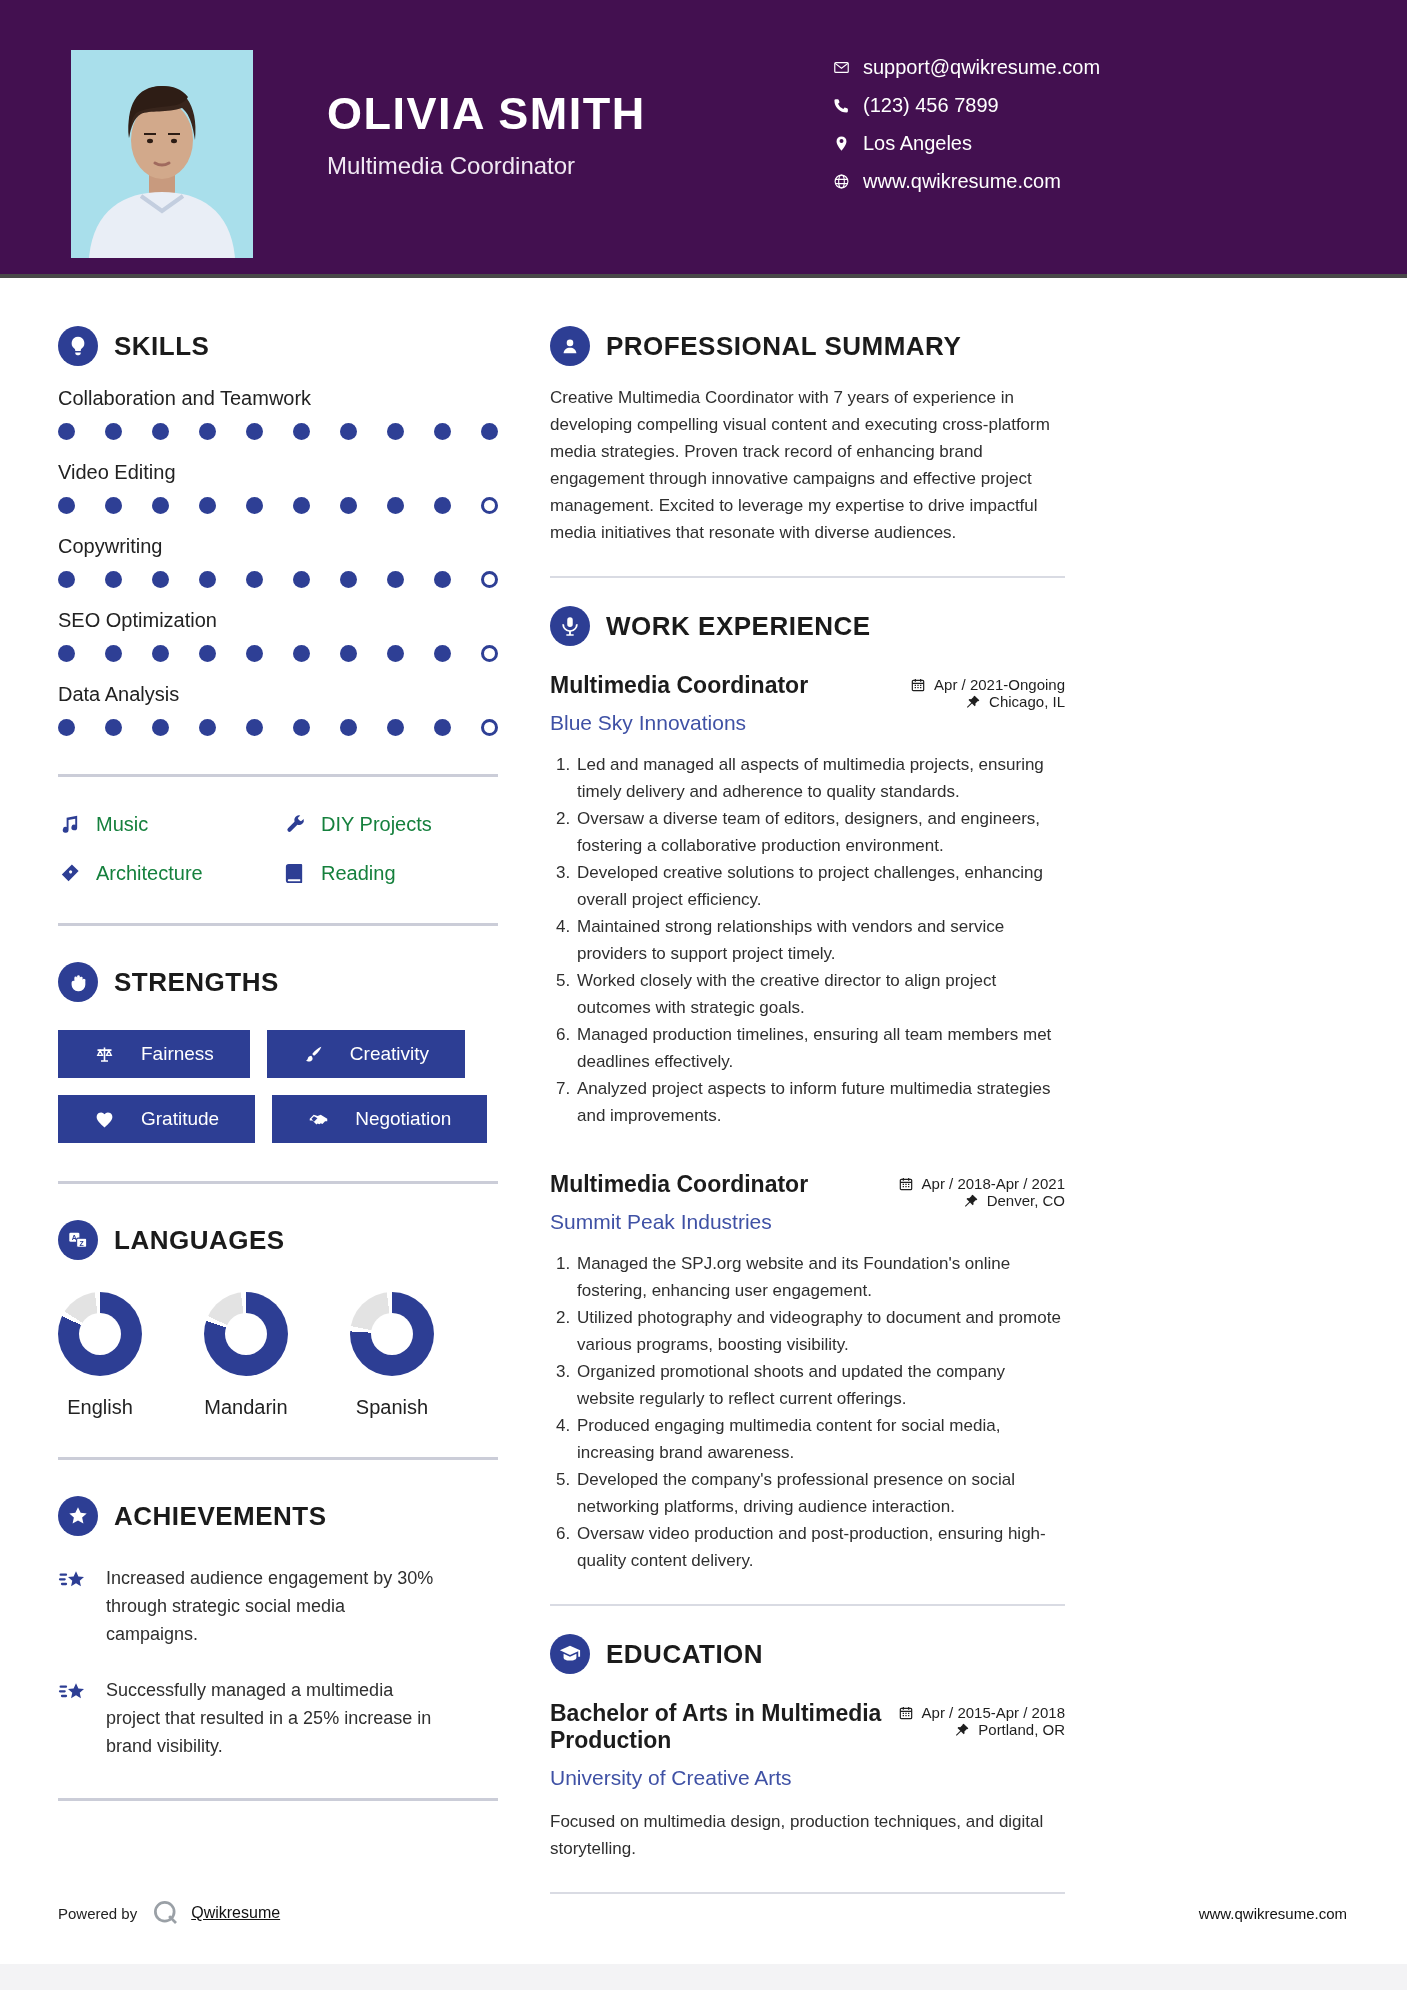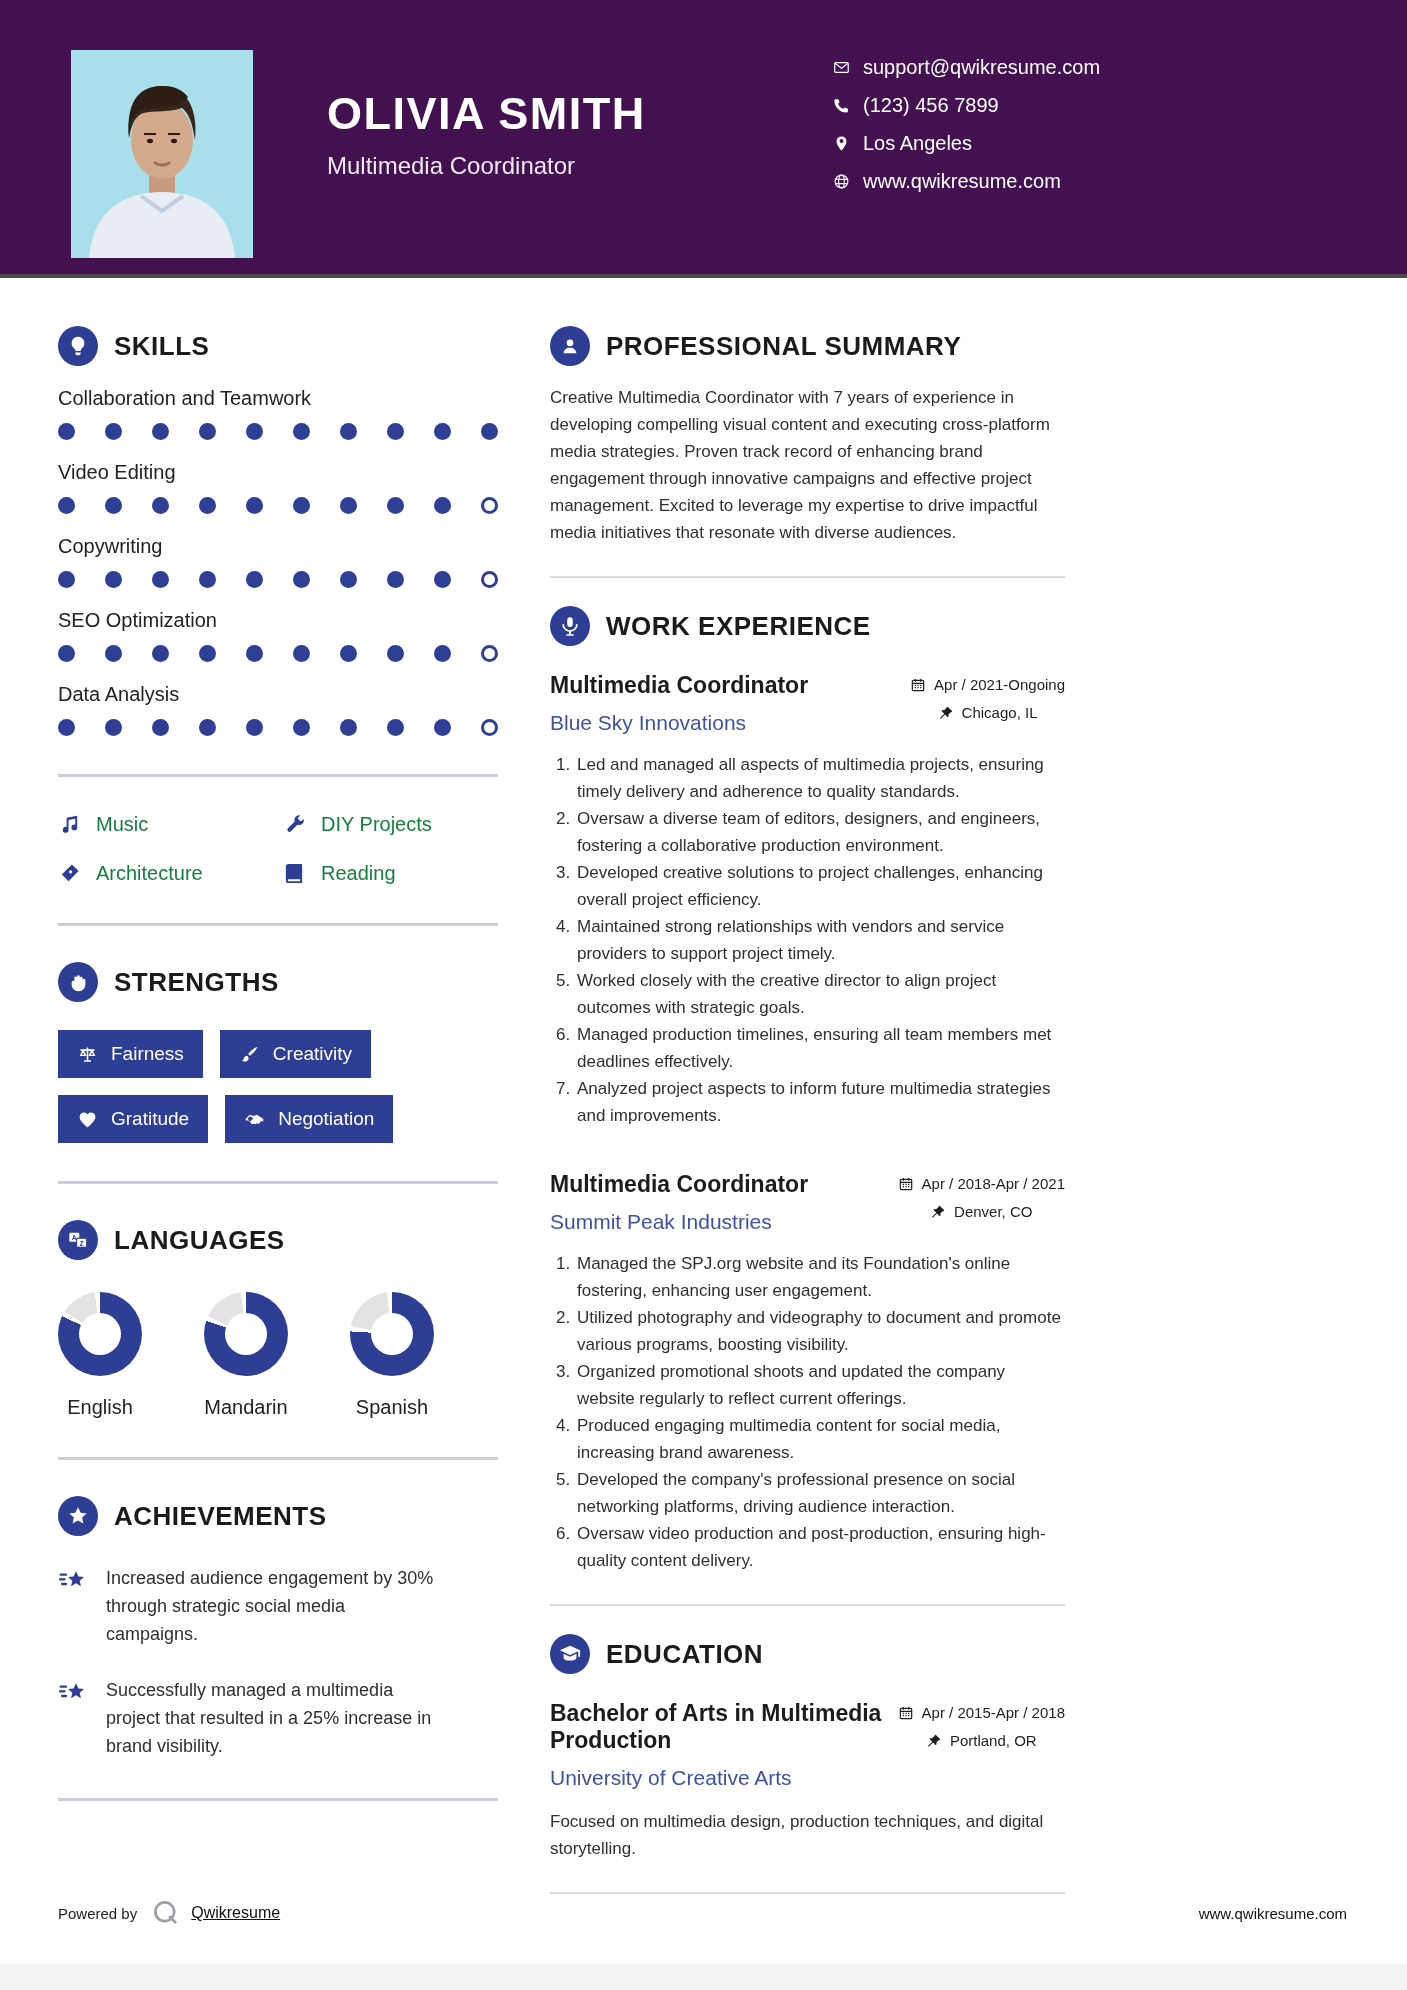--- a/index.html
+++ b/index.html
@@ -32,39 +32,39 @@
   .skill-label{font-size:20px;color:#222;}
   .dots{margin-top:13px;display:flex;gap:30px;height:17px;}
   .dot{box-sizing:border-box;width:17px;height:17px;border-radius:50%;background:#fff;border:3.5px solid #2e3f95;}
   .dot.filled{background:#2e3f95;border:none;}
   
   .igrid{display:grid;grid-template-columns:225px 1fr;row-gap:26px;margin-top:26px;}
   .iitem{display:flex;align-items:center;gap:15px;font-size:20px;color:#15803d;}
   .iitem svg{width:23px;height:23px;color:#2d3e94;flex:0 0 auto;}
   
   .badges{display:flex;flex-wrap:wrap;gap:17px;margin-top:28px;width:440px;}
-  .badge{display:inline-flex;align-items:center;gap:13px;background:#2d3e94;color:#fff;
-         font-size:19px;padding:13px 19px;}
+  .badge{display:inline-flex;align-items:center;gap:26px;background:#2d3e94;color:#fff;
+         font-size:19px;padding:13px 36px;}
   .badge svg{width:21px;height:21px;}
   
   .langs{display:flex;gap:62px;margin-top:32px;}
   .lang{display:flex;flex-direction:column;align-items:center;gap:20px;}
   .donut{width:84px;height:84px;border-radius:50%;position:relative;}
   .donut::after{content:"";position:absolute;inset:21px;background:#fff;border-radius:50%;}
   .lang-label{font-size:20px;color:#222;}
   
   .ach{display:flex;align-items:flex-start;gap:16px;margin-top:28px;}
   .ach svg{width:32px;height:32px;color:#2d3e94;flex:0 0 auto;margin-top:2px;}
   .ach p{margin:0;font-size:18px;line-height:28px;color:#2f2f2f;width:330px;}
   
   .summary-text{margin:18px 0 0;font-size:17px;line-height:27px;color:#2f2f2f;}
   .jobhead{display:flex;justify-content:space-between;margin-top:26px;}
   .jtitle{font-size:23px;font-weight:700;color:#1c1c1c;}
   .jcompany{font-size:21px;color:#3f51a5;margin-top:12px;}
-  .jmeta{display:flex;flex-direction:column;align-items:center;gap:11px;margin-top:4px;}
+  .jmeta{display:flex;flex-direction:column;align-items:flex-end;margin-top:4px;}
   .mrow{display:flex;align-items:center;gap:8px;font-size:15px;color:#1f1f1f;white-space:nowrap;}
   .mrow svg{width:16px;height:16px;color:#1f1f1f;}
   ol.bullets{margin:16px 0 0;padding-left:25px;font-size:17px;line-height:27px;color:#2f2f2f;}
   ol.bullets li{padding-left:2px;}
   
   .foot{position:absolute;left:58px;right:60px;bottom:62px;display:flex;align-items:center;font-size:15px;color:#222;}
   .foot .qlogo{width:30px;height:30px;margin:0 10px 0 14px;}
   .brand{color:#111;text-decoration:underline;font-size:16px;}
   .foot .site{margin-left:auto;font-size:15px;color:#111;}
   .strip{position:absolute;left:0;right:0;bottom:0;height:26px;background:#f3f3f5;}

